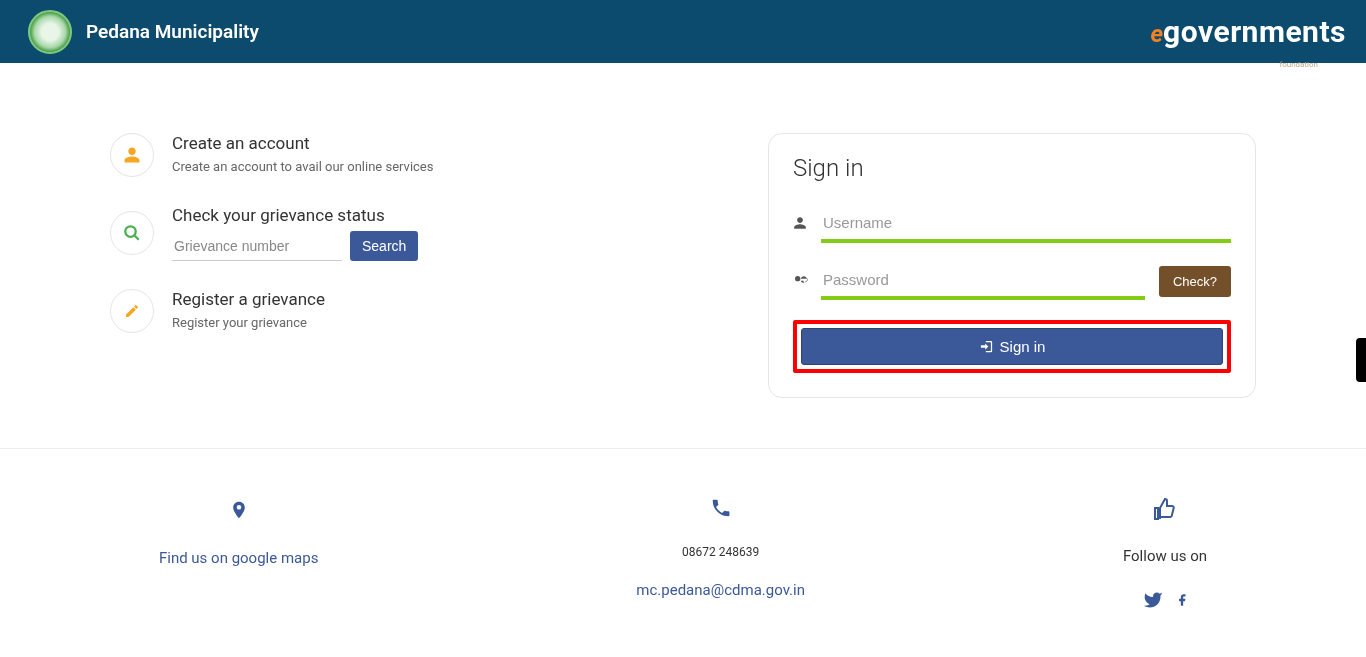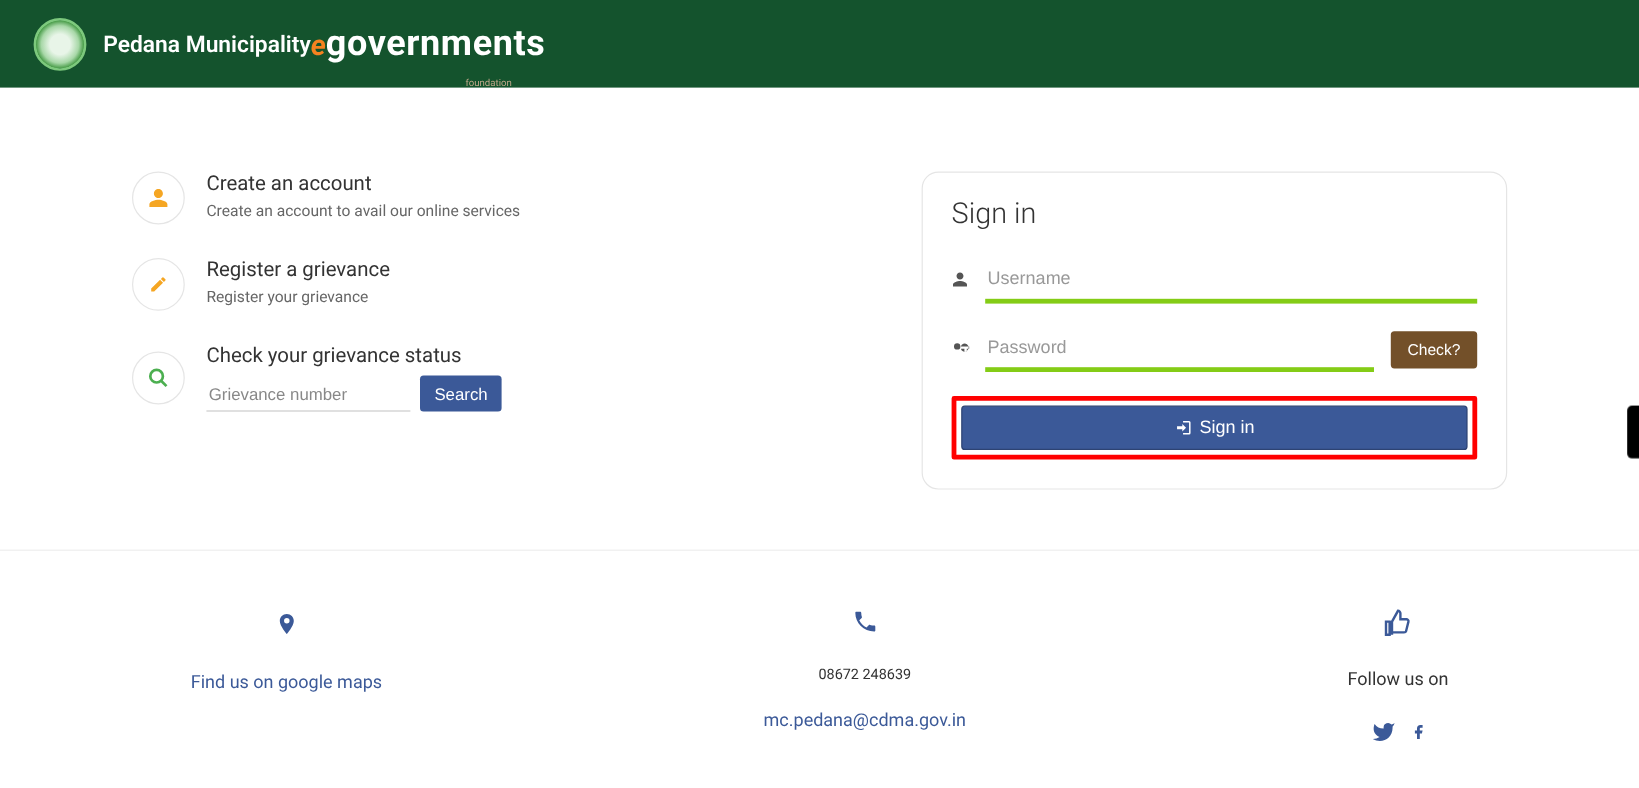--- a/index.html
+++ b/index.html
@@ -1,22 +1,23 @@
 <!DOCTYPE html>
 <html><head>
 <meta charset="utf-8">
 <style>
   * { box-sizing: border-box; margin: 0; padding: 0; }
   body { font-family: -apple-system, BlinkMacSystemFont, "Segoe UI", Roboto, "Helvetica Neue", Arial, sans-serif; color: #333; background: #fff; width: 1366px; }
   
   .header {
-    background: #14532d;
-    height: 73px;
+    background: #0c4a6e;
+    height: 63px;
     display: flex;
     align-items: center;
+    justify-content: space-between;
     padding: 0 20px 0 28px;
   }
   .header-left { display: flex; align-items: center; gap: 14px; }
   .gov-seal {
     width: 44px; height: 44px;
     border-radius: 50%;
     background: radial-gradient(circle, #e8f5e8 30%, #a8d8a8 55%, #4a9d4a 70%, #e8f5e8 75%);
     border: 2px solid #7dc97d;
     position: relative;
   }
@@ -166,45 +167,45 @@
         <svg width="18" height="18" viewBox="0 0 24 24" fill="#f5a623">
             <path d="M12 12c2.7 0 5-2.3 5-5s-2.3-5-5-5-5 2.3-5 5 2.3 5 5 5zm0 2c-3.3 0-10 1.7-10 5v3h20v-3c0-3.3-6.7-5-10-5z"></path>
           </svg>
       </div>
       <div class="service-text">
         <h3>Create an account</h3>
         <p>Create an account to avail our online services</p>
       </div>
     </div>
 
-    <div class="service-item">
-      <div class="service-icon">
-        <svg width="16" height="16" viewBox="0 0 24 24" fill="#f5a623">
-            <path d="M3 17.25V21h3.75L17.81 9.94l-3.75-3.75L3 17.25zM20.71 7.04a1 1 0 0 0 0-1.41l-2.34-2.34a1 1 0 0 0-1.41 0l-1.83 1.83 3.75 3.75 1.83-1.83z"></path>
-          </svg>
-      </div>
-      <div class="service-text">
-        <h3>Register a grievance</h3>
-        <p>Register your grievance</p>
-      </div>
-    </div>
-
     <div class="service-item" style="align-items:center">
       <div class="service-icon">
         <svg width="18" height="18" viewBox="0 0 24 24" fill="none" stroke="#4caf50" stroke-width="3">
             <circle cx="10" cy="10" r="7"></circle>
             <line x1="21" y1="21" x2="15" y2="15"></line>
           </svg>
       </div>
       <div class="service-text">
         <h3>Check your grievance status</h3>
         <div class="grievance-row">
           <input class="grievance-input" type="text" placeholder="Grievance number" style="">
           <button class="search-btn">Search</button>
         </div>
+      </div>
+    </div>
+
+    <div class="service-item">
+      <div class="service-icon">
+        <svg width="16" height="16" viewBox="0 0 24 24" fill="#f5a623">
+            <path d="M3 17.25V21h3.75L17.81 9.94l-3.75-3.75L3 17.25zM20.71 7.04a1 1 0 0 0 0-1.41l-2.34-2.34a1 1 0 0 0-1.41 0l-1.83 1.83 3.75 3.75 1.83-1.83z"></path>
+          </svg>
+      </div>
+      <div class="service-text">
+        <h3>Register a grievance</h3>
+        <p>Register your grievance</p>
       </div>
     </div>
 
   </div>
 
   <div class="signin-card">
     <div class="signin-title">Sign in</div>
 
     <div class="field-row">
       <span class="field-icon">

